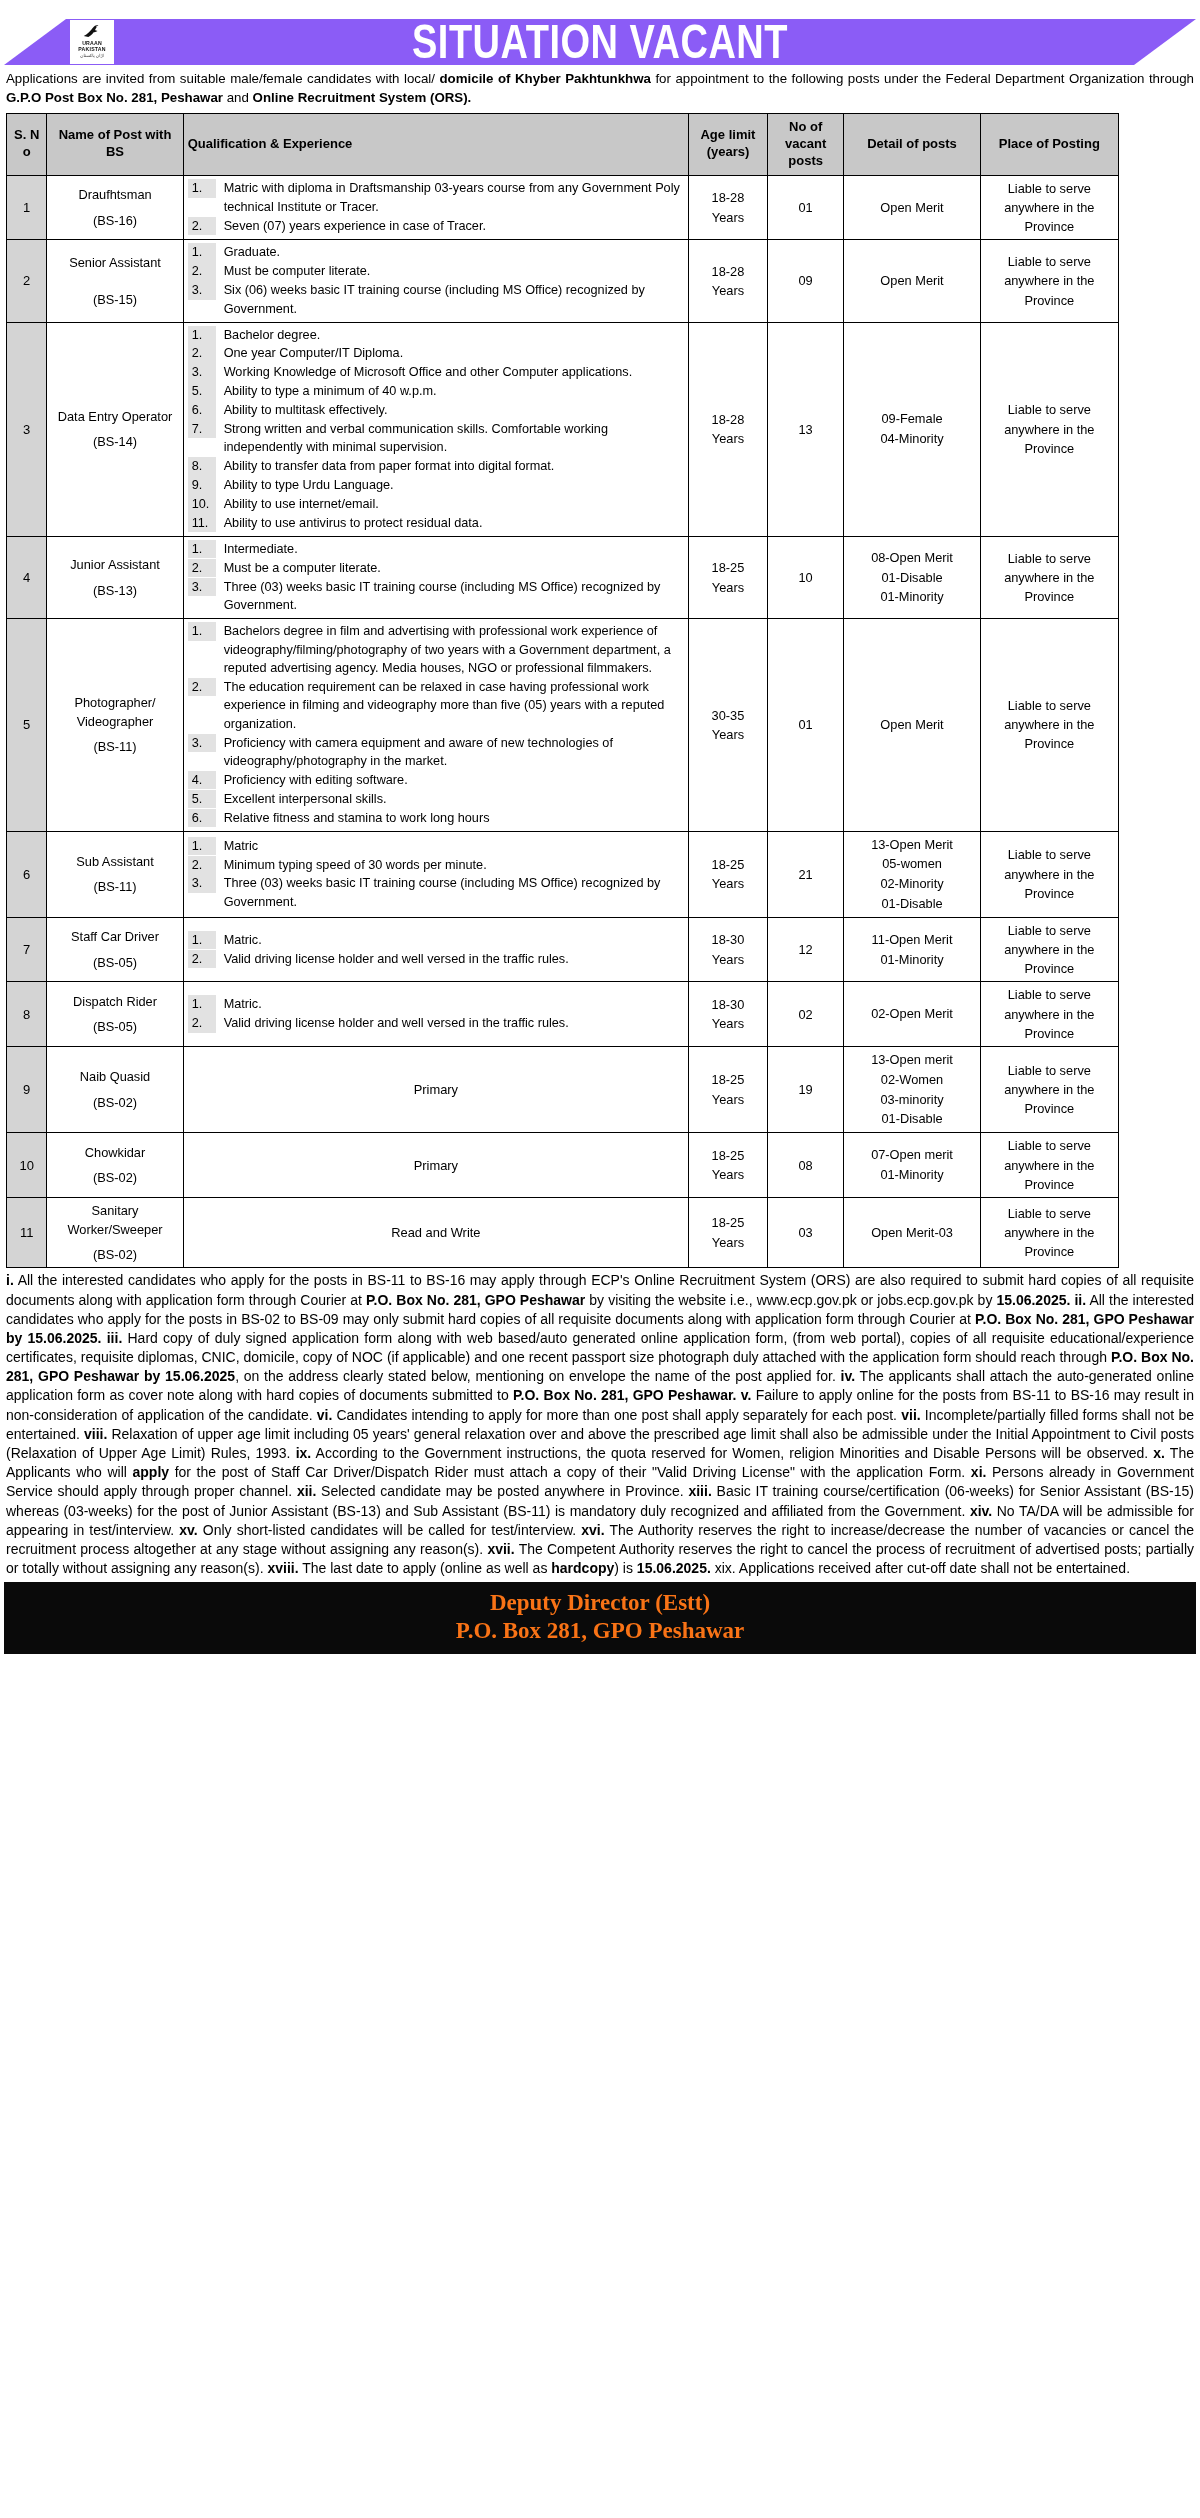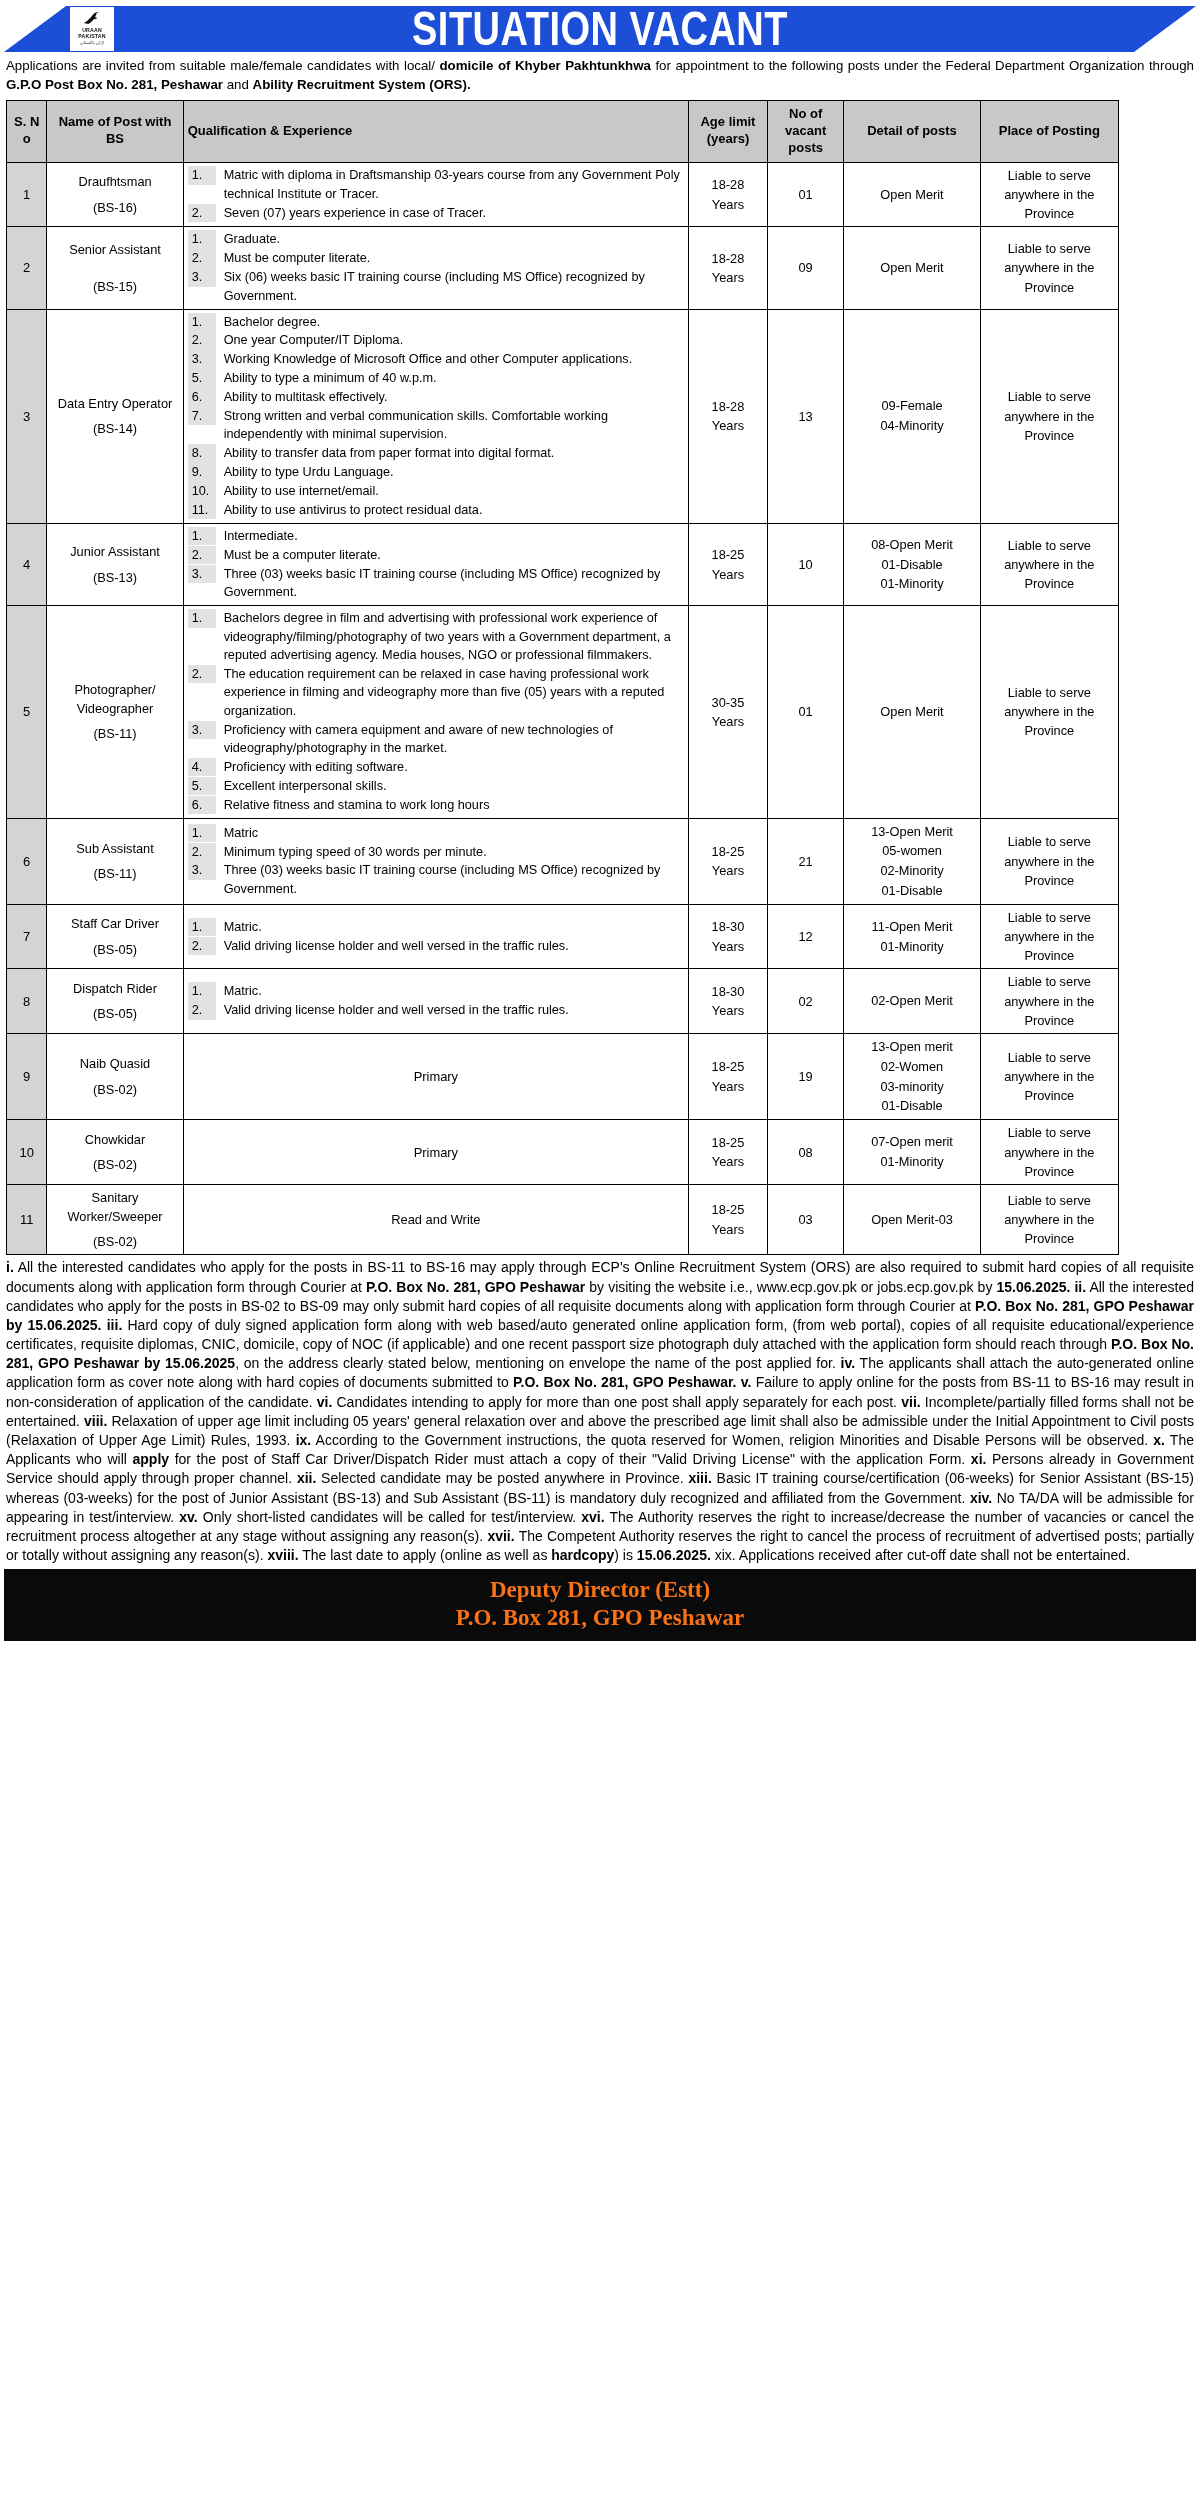--- a/index.html
+++ b/index.html
@@ -11,22 +11,22 @@
     width: 1200px;
     font-family: "Liberation Sans", sans-serif;
     color: #000;
   }
   .page { width: 1200px; position: relative; }
 
   
   .banner {
     position: relative;
     height: 46px;
-    background: #1d4ed8;
-    margin: 6px 4px 0 4px;
+    background: #8b5cf6;
+    margin: 19px 4px 0 4px;
     overflow: hidden;
   }
   .banner .notch-l, .banner .notch-r {
     position: absolute; top: 0; width: 62px; height: 46px;
     background: #ffffff;
   }
   .banner .notch-l { left: 0; clip-path: polygon(0 0, 62px 0, 0 46px); }
   .banner .notch-r { right: 0; clip-path: polygon(62px 0, 62px 46px, 0 46px); }
   .banner-title {
     position: absolute;
@@ -166,21 +166,21 @@
       </svg>
       <div class="logo-text">
         <div>URAAN</div>
         <div>PAKISTAN</div>
       </div>
       <div class="logo-urdu">اڑان پاکستان</div>
     </div>
   </div>
 
   <div class="intro">
-    <span>Applications are invited from suitable male/female candidates with local/ </span><b>domicile of Khyber Pakhtunkhwa</b><span> for appointment to the following posts under the Federal Department Organization through </span><b>G.P.O Post Box  No. 281, Peshawar</b><span> and </span><b>Ability Recruitment System (ORS).</b>
+    <span>Applications are invited from suitable male/female candidates with local/ </span><b>domicile of Khyber Pakhtunkhwa</b><span> for appointment to the following posts under the Federal Department Organization through </span><b>G.P.O Post Box  No. 281, Peshawar</b><span> and </span><b>Online Recruitment System (ORS).</b>
   </div>
 
   <table class="jobs">
     <thead>
       <tr>
         <th class="c-sno">S. N o</th>
         <th class="c-post">Name of Post with BS</th>
         <th class="c-qual" style="text-align:left">Qualification  &amp; Experience</th>
         <th class="c-age">Age limit (years)</th>
         <th class="c-vac">No of vacant posts</th>

